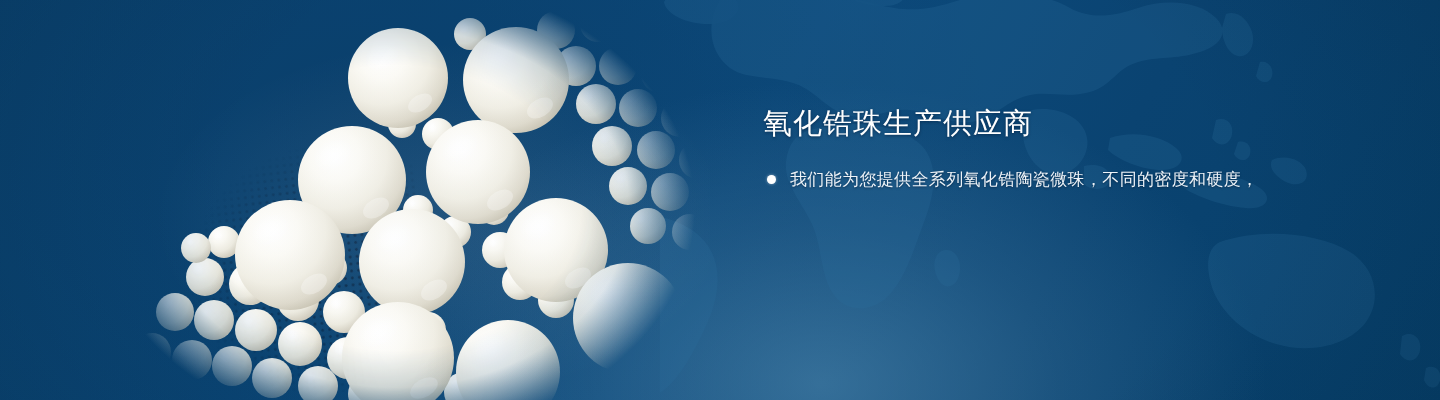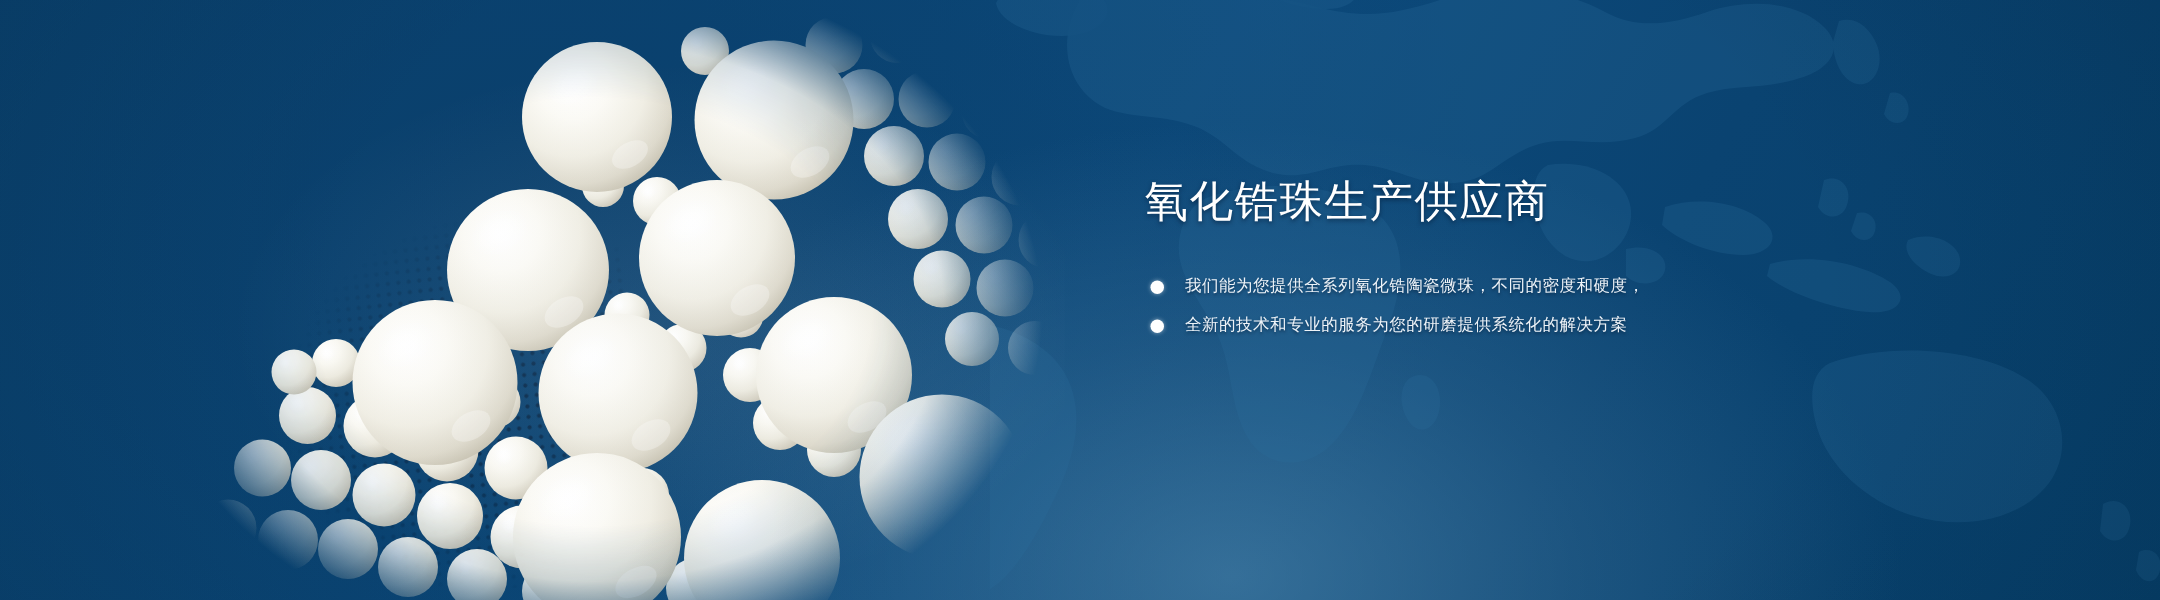--- a/index.html
+++ b/index.html
@@ -49,38 +49,38 @@
     mask-image:radial-gradient(ellipse 300px 230px at 52% 52%, #000 62%, rgba(0,0,0,.85) 78%, rgba(0,0,0,0) 100%);
   }
   .beads svg{width:100%;height:100%;display:block;}
   .bead-glow{
     position:absolute;left:150px;top:40px;width:560px;height:360px;
     background:radial-gradient(ellipse at 52% 50%, rgba(235,240,245,.10) 0%, rgba(235,240,245,0) 70%);
     pointer-events:none;
   }
   
   .copy{
-    position:absolute;left:763px;top:116px;width:520px;
+    position:absolute;left:763px;top:104px;width:520px;
   }
   .headline{
     color:#ffffff;
     font-size:29px;
     line-height:38px;
     letter-spacing:1px;
     font-weight:400;
     margin:0 0 26px 0;
     text-shadow:0 1px 3px rgba(0,20,45,.55);
     white-space:nowrap;
   }
   .bullets{list-style:none;margin:0;padding:0;}
   .bullet{
     position:relative;
     padding-left:27px;
     color:#eef3f8;
-    font-size:11px;
+    font-size:17px;
     line-height:23px;
     letter-spacing:.35px;
     margin-bottom:3px;
     text-shadow:0 1px 2px rgba(0,18,40,.5);
   }
   .dot{
     position:absolute;left:4px;top:7px;
     width:9px;height:9px;border-radius:50%;
     background:#ffffff;
     box-shadow:0 0 3px rgba(255,255,255,.5);
@@ -324,20 +324,16 @@
   </div>
   <div class="bead-glow"></div>
 
   <div class="copy">
     <h1 class="headline">氧化锆珠生产供应商</h1>
     <ul class="bullets">
       <li class="bullet">
         <span class="dot"></span>
         <span class="bullet-line">我们能为您提供全系列氧化锆陶瓷微珠，不同的密度和硬度，</span>
       </li>
-      <li class="bullet">
-        <span class="dot"></span>
-        <span class="bullet-line">全新的技术和专业的服务为您的研磨提供系统化的解决方案</span>
-      </li>
     </ul>
   </div>
 
 </div>
 
 </body></html>

